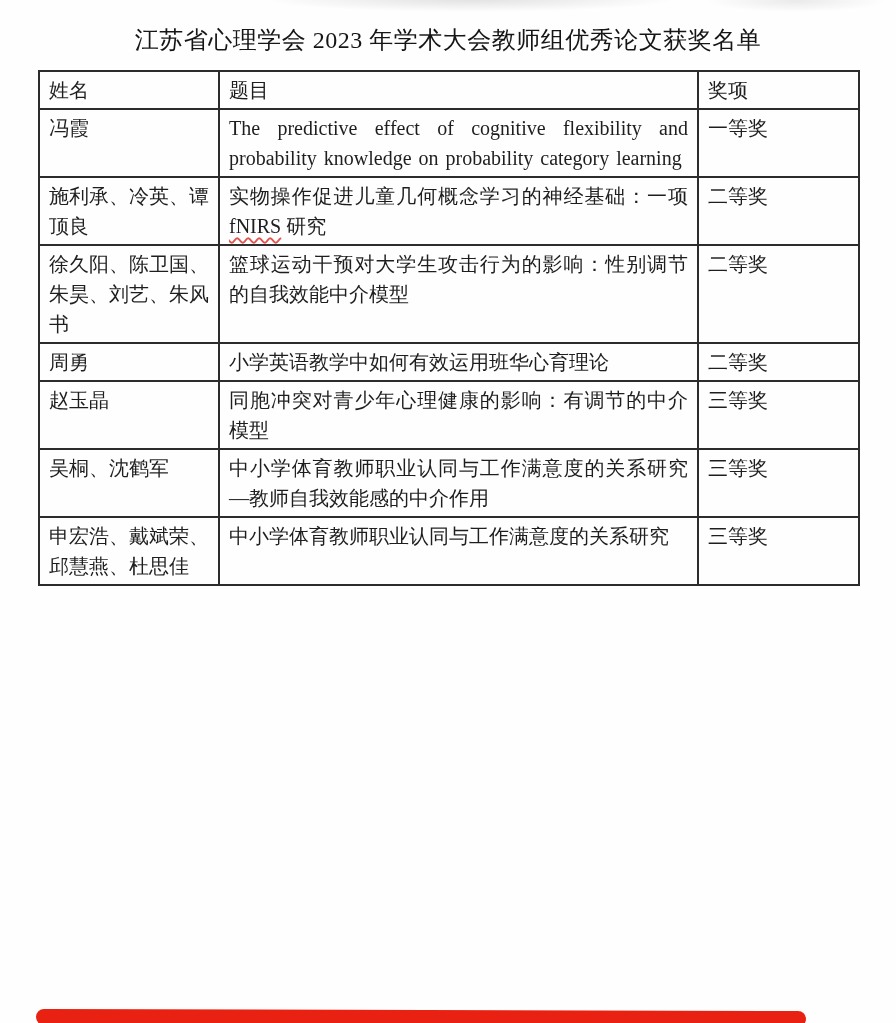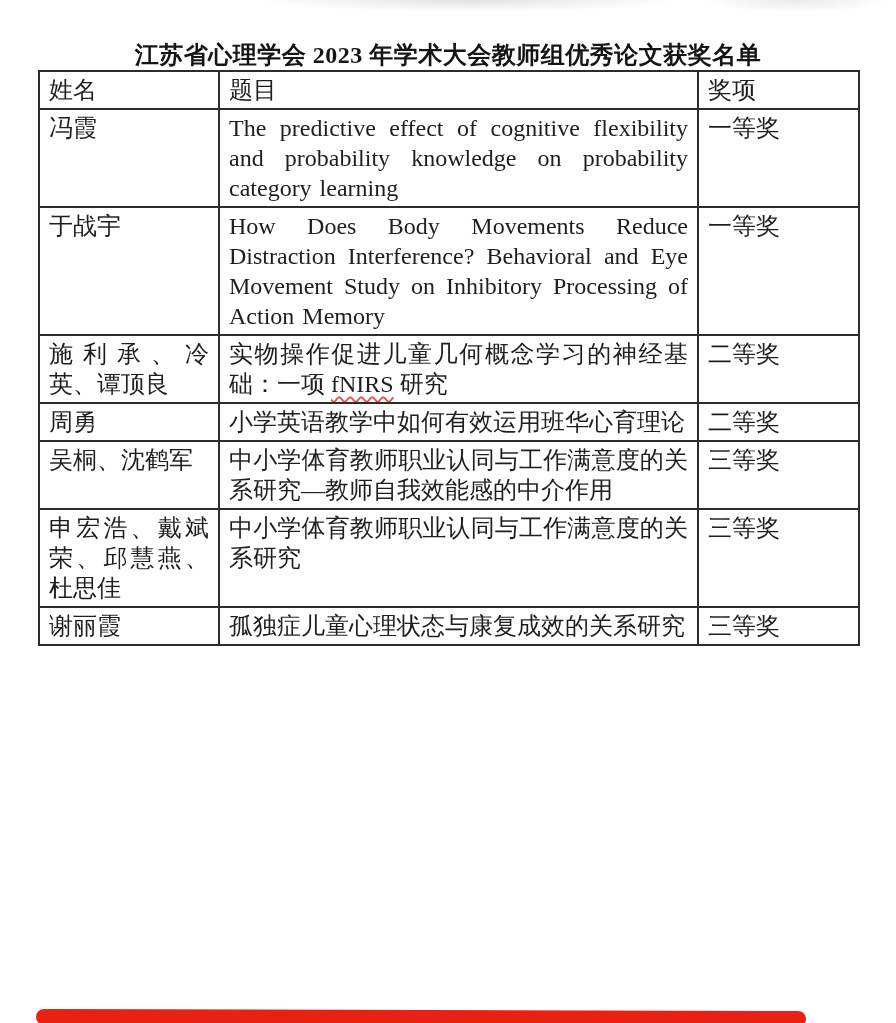--- a/index.html
+++ b/index.html
@@ -27,43 +27,43 @@
   }
   .page::after {
     content: "";
     position: absolute;
     right: 10px; top: -10px;
     width: 180px; height: 22px;
     background: radial-gradient(ellipse at center, rgba(130,130,130,0.16), rgba(130,130,130,0) 70%);
     pointer-events: none;
   }
   .doc-title {
-    margin: 15px;
+    margin: 0;
     padding-top: 24px;
     text-align: center;
     font-size: 24px;
-    font-weight: bold;
+    font-weight: normal;
     letter-spacing: 0.5px;
     color: #151515;
   }
   table.awards-table {
     position: absolute;
     left: 38px;
     top: 70px;
     width: 820px;
     border-collapse: collapse;
     table-layout: fixed;
   }
   .awards-table col.c-name  { width: 180px; }
   .awards-table col.c-title { width: 479px; }
   .awards-table col.c-award { width: 161px; }
   .awards-table th, .awards-table td {
     border: 2px solid #2c2c2c;
     padding: 3px 9px;
-    font-size: 24px;
+    font-size: 20px;
     line-height: 30px;
     font-weight: normal;
     vertical-align: top;
     text-align: left;
     color: #1e1e1e;
     overflow: hidden;
   }
   .awards-table td.col-name,
   .awards-table td.col-title {
     text-align: justify;
@@ -114,58 +114,58 @@
         <th class="col-award">奖项</th>
       </tr>
     </thead>
     <tbody>
   <tr>
     <td class="col-name">冯霞</td>
     <td class="col-title en">The predictive effect of cognitive flexibility and probability knowledge on probability category learning</td>
     <td class="col-award">一等奖</td>
   </tr>
 
-  <tr>
-    <td class="col-name">于战宇</td>
-    <td class="col-title en">How Does Body Movements Reduce Distraction Interference? Behavioral and Eye Movement Study on Inhibitory Processing of Action Memory</td>
-    <td class="col-award">一等奖</td>
-  </tr>
 
   <tr>
     <td class="col-name">施利承、冷英、谭顶良</td>
     <td class="col-title">实物操作促进儿童几何概念学习的神经基础：一项 <span class="squiggle">fNIRS</span> 研究</td>
     <td class="col-award">二等奖</td>
   </tr>
 
 
+  <tr>
+    <td class="col-name">徐久阳、陈卫国、朱昊、刘艺、朱风书</td>
+    <td class="col-title">篮球运动干预对大学生攻击行为的影响：性别调节的自我效能中介模型</td>
+    <td class="col-award">二等奖</td>
+  </tr>
 
   <tr>
     <td class="col-name">周勇</td>
     <td class="col-title">小学英语教学中如何有效运用班华心育理论</td>
     <td class="col-award">二等奖</td>
   </tr>
 
+  <tr>
+    <td class="col-name">赵玉晶</td>
+    <td class="col-title">同胞冲突对青少年心理健康的影响：有调节的中介模型</td>
+    <td class="col-award">三等奖</td>
+  </tr>
 
 
 
 
   <tr>
     <td class="col-name">吴桐、沈鹤军</td>
     <td class="col-title">中小学体育教师职业认同与工作满意度的关系研究—教师自我效能感的中介作用</td>
     <td class="col-award">三等奖</td>
   </tr>
 
   <tr>
     <td class="col-name">申宏浩、戴斌荣、邱慧燕、杜思佳</td>
     <td class="col-title">中小学体育教师职业认同与工作满意度的关系研究</td>
     <td class="col-award">三等奖</td>
   </tr>
 
-  <tr>
-    <td class="col-name">谢丽霞</td>
-    <td class="col-title">孤独症儿童心理状态与康复成效的关系研究</td>
-    <td class="col-award">三等奖</td>
-  </tr>
 </tbody>
   </table>
 
   <div class="red-marker" style="background: rgb(232, 33, 18); top: 1010px;"></div>
 </div>
 
 </body></html>

